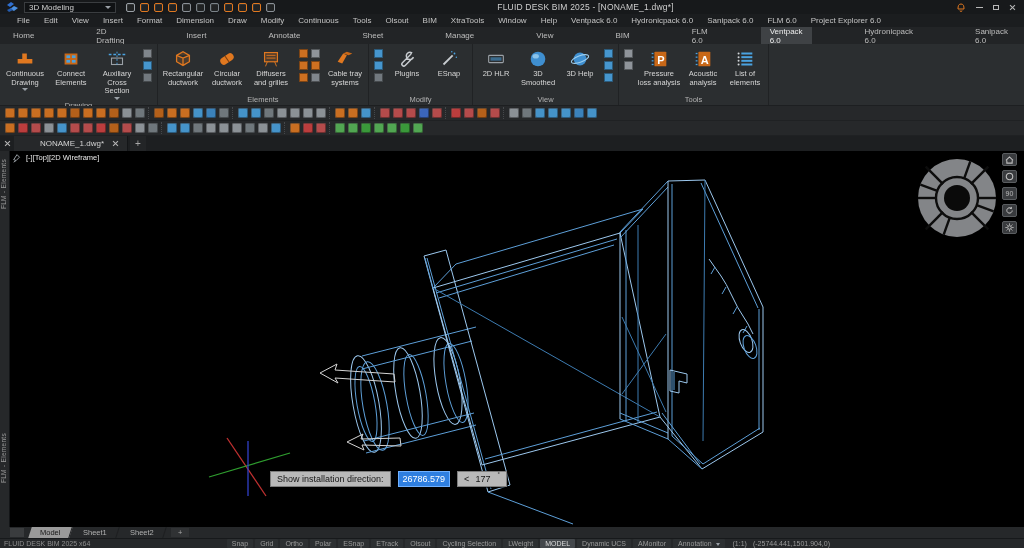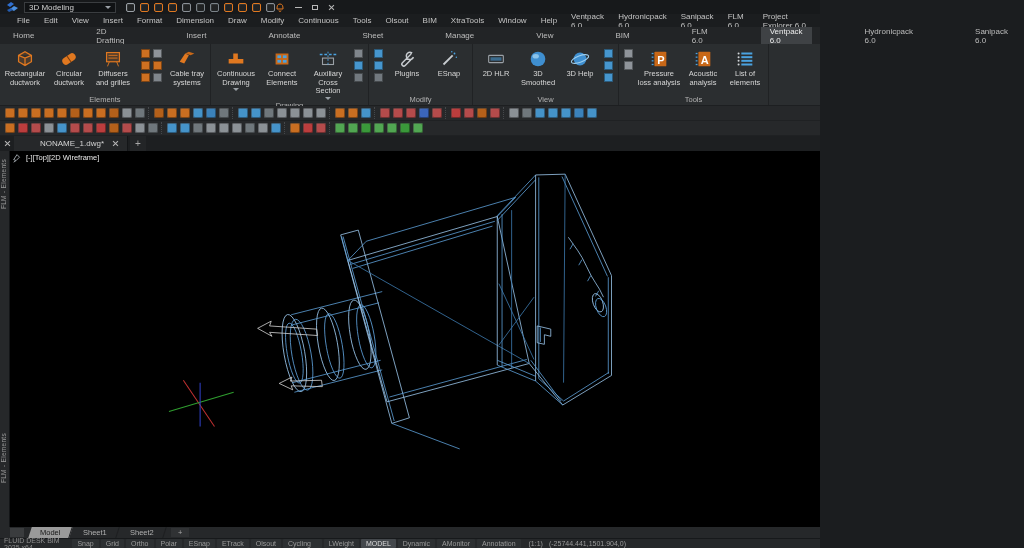--- a/index.html
+++ b/index.html
@@ -1,18 +1,18 @@
 <!DOCTYPE html>
 <html><head>
 <meta charset="utf-8">
 <style>
   * { margin:0; padding:0; box-sizing:border-box; }
   html,body { width:1024px; height:548px; overflow:hidden; background:#1b1d1f;
     font-family:"Liberation Sans", sans-serif; -webkit-font-smoothing:antialiased; }
-  .app { width:820px; height:548px; display:flex; flex-direction:column; color:#c6c6c6; }
+  .app { width:1024px; height:548px; display:flex; flex-direction:column; color:#c6c6c6; }
 
   
   .titlebar { height:14px; background:#17191b; display:flex; align-items:center; padding:0 4px; font-size:8.5px; flex:0 0 14px; }
   .logo { width:14px; height:12px; margin:0 4px 0 2px; }
   .ws-combo { width:92px; height:11px; background:#101214; border:1px solid #3a3d40; display:flex; align-items:center; padding:0 4px; color:#d0d0d0; font-size:8px; }
   .ws-combo .tri { margin-left:auto; }
   .tri { width:0; height:0; border-left:3px solid transparent; border-right:3px solid transparent; border-top:3px solid #9aa0a6; }
   .qat { display:flex; align-items:center; gap:5px; margin-left:10px; }
   .qicon { width:9px; height:9px; border:1px solid var(--c,#888); border-radius:2px; background:rgba(255,255,255,0.04); box-shadow:inset 1px 1px 0 rgba(255,255,255,0.08); }
   .titlebar .title { flex:1; text-align:center; color:#cfcfcf; font-size:8.5px; letter-spacing:.2px; padding-right:60px; }
@@ -123,20 +123,21 @@
         <span class="qicon" style="--c: #e07820;"></span>
         <span class="qicon" style="--c: #e07820;"></span>
         <span class="qicon" style="--c: #8a9096;"></span>
         <span class="qicon" style="--c: #7a8288;"></span>
         <span class="qicon" style="--c: #7a8288;"></span>
         <span class="qicon" style="--c: #e07820;"></span>
         <span class="qicon" style="--c: #e07820;"></span>
         <span class="qicon" style="--c: #e07820;"></span>
         <span class="qicon" style="--c: #8a9096;"></span>
     </div>
+    <div class="title">FLUID DESK BIM 2025 - [NONAME_1.dwg*]</div>
     <div class="win-icons">
       <svg class="bell" viewBox="0 0 10 10">
         <path d="M2,7 C2,4 2.5,2 5,2 C7.5,2 8,4 8,7 Z" fill="none" stroke="#e07820" stroke-width="1"></path>
         <path d="M4,8.5 a1,1 0 0 0 2,0" fill="none" stroke="#e07820" stroke-width="1"></path>
       </svg>
       <span class="ic-min"></span>
       <span class="ic-rest"></span>
       <span class="xicon"></span>
     </div>
   </div>
@@ -189,20 +190,63 @@
     </div>
   </div>
 
   <div class="ribbon">
 
     <div class="rgroup">
       <div class="rg-body">
         <div class="rbtn">
           <span class="ricon">
             <svg width="22" height="22" viewBox="0 0 24 24">
+                <path d="M4,17 h16 v-5 h-6 v-6 h-5 v6 h-5 z" fill="#e07820"></path>
+              </svg>
+          </span>
+          <span class="rlabel">Continuous Drawing</span>
+          <span class="tri"></span>
+        </div>
+        <div class="rbtn">
+          <span class="ricon">
+            <svg width="22" height="22" viewBox="0 0 24 24">
+                <rect x="5" y="6" width="14" height="12" fill="#c86818"></rect>
+                <rect x="7" y="8" width="4" height="3" fill="#4aa2e0"></rect>
+                <rect x="13" y="8" width="4" height="3" fill="#4aa2e0"></rect>
+                <rect x="7" y="13" width="4" height="3" fill="#4aa2e0"></rect>
+                <rect x="13" y="13" width="4" height="3" fill="#4aa2e0"></rect>
+              </svg>
+          </span>
+          <span class="rlabel">Connect Elements</span>
+        </div>
+        <div class="rbtn">
+          <span class="ricon">
+            <svg width="22" height="22" viewBox="0 0 24 24">
+                <line x1="3" y1="7" x2="21" y2="7" stroke="#4aa2e0" stroke-width="1.6" stroke-dasharray="3 2"></line>
+                <rect x="6" y="11" width="12" height="7" fill="none" stroke="#9aa0a6" stroke-width="1.2"></rect>
+                <line x1="12" y1="4" x2="12" y2="20" stroke="#4aa2e0" stroke-width="1" stroke-dasharray="2 2"></line>
+              </svg>
+          </span>
+          <span class="rlabel">Auxiliary Cross Section</span>
+          <span class="tri"></span>
+        </div>
+        <div class="mini-col">
+          <span class="mini" style="--c: #8a9096;"></span>
+            <span class="mini" style="--c: #4aa2e0;"></span>
+            <span class="mini" style="--c: #7a8288;"></span>
+        </div>
+      </div>
+      <div class="rg-label">Drawing</div>
+    </div>
+
+    <div class="rgroup">
+      <div class="rg-body">
+        <div class="rbtn">
+          <span class="ricon">
+            <svg width="22" height="22" viewBox="0 0 24 24">
                 <path d="M5,8 L12,4 L19,8 L19,15 L12,19 L5,15 Z M5,8 L12,11 L19,8 M12,11 L12,19" fill="rgba(224,120,32,0.18)" stroke="#e07820" stroke-width="1.4"></path>
               </svg>
           </span>
           <span class="rlabel">Rectangular ductwork</span>
         </div>
         <div class="rbtn narrow">
           <span class="ricon">
             <svg width="22" height="22" viewBox="0 0 24 24">
                 <g transform="rotate(-35 12 12)">
                   <rect x="4" y="8" width="16" height="8" rx="4" fill="#e07820"></rect>
@@ -236,63 +280,20 @@
           <span class="ricon">
             <svg width="22" height="22" viewBox="0 0 24 24">
                 <path d="M4,15 L10,6 L14,8 L9,17 Z" fill="#e07820"></path>
                 <path d="M10,6 L16,8 L20,6 L14,4 Z" fill="#c86818"></path>
               </svg>
           </span>
           <span class="rlabel">Cable tray systems</span>
         </div>
       </div>
       <div class="rg-label">Elements</div>
-    </div>
-
-    <div class="rgroup">
-      <div class="rg-body">
-        <div class="rbtn">
-          <span class="ricon">
-            <svg width="22" height="22" viewBox="0 0 24 24">
-                <path d="M4,17 h16 v-5 h-6 v-6 h-5 v6 h-5 z" fill="#e07820"></path>
-              </svg>
-          </span>
-          <span class="rlabel">Continuous Drawing</span>
-          <span class="tri"></span>
-        </div>
-        <div class="rbtn">
-          <span class="ricon">
-            <svg width="22" height="22" viewBox="0 0 24 24">
-                <rect x="5" y="6" width="14" height="12" fill="#c86818"></rect>
-                <rect x="7" y="8" width="4" height="3" fill="#4aa2e0"></rect>
-                <rect x="13" y="8" width="4" height="3" fill="#4aa2e0"></rect>
-                <rect x="7" y="13" width="4" height="3" fill="#4aa2e0"></rect>
-                <rect x="13" y="13" width="4" height="3" fill="#4aa2e0"></rect>
-              </svg>
-          </span>
-          <span class="rlabel">Connect Elements</span>
-        </div>
-        <div class="rbtn">
-          <span class="ricon">
-            <svg width="22" height="22" viewBox="0 0 24 24">
-                <line x1="3" y1="7" x2="21" y2="7" stroke="#4aa2e0" stroke-width="1.6" stroke-dasharray="3 2"></line>
-                <rect x="6" y="11" width="12" height="7" fill="none" stroke="#9aa0a6" stroke-width="1.2"></rect>
-                <line x1="12" y1="4" x2="12" y2="20" stroke="#4aa2e0" stroke-width="1" stroke-dasharray="2 2"></line>
-              </svg>
-          </span>
-          <span class="rlabel">Auxiliary Cross Section</span>
-          <span class="tri"></span>
-        </div>
-        <div class="mini-col">
-          <span class="mini" style="--c: #8a9096;"></span>
-            <span class="mini" style="--c: #4aa2e0;"></span>
-            <span class="mini" style="--c: #7a8288;"></span>
-        </div>
-      </div>
-      <div class="rg-label">Drawing</div>
     </div>
 
     <div class="rgroup">
       <div class="rg-body">
         <div class="mini-col">
           <span class="mini" style="--c: #4aa2e0;"></span>
             <span class="mini" style="--c: #4aa2e0;"></span>
             <span class="mini" style="--c: #7a8288;"></span>
         </div>
         <div class="rbtn narrow">
@@ -593,20 +594,29 @@
           <path d="M337,291 L353,283 L351,288 L390,287 L391,295 L352,294 L354,299 Z"></path>
         </g>
 
         <g stroke-width="1.3" fill="none">
           <path d="M217,287 L256,345" stroke="#c03030"></path>
           <path d="M199,326 L280,302" stroke="#2f9e2f"></path>
           <path d="M238,290 L238,345" stroke="#3040c8"></path>
         </g>
       </svg>
 
+      <div class="prompt">
+        <span class="lab">Show installation direction:</span>
+        <span class="val">26786.579</span>
+        <span class="ang">
+          <span>&lt;</span>
+          <span>177</span>
+          <span class="deg">°</span>
+        </span>
+      </div>
 
       <div class="navwheel">
         <svg width="88" height="88" viewBox="0 0 88 88">
           <circle cx="44" cy="44" r="39" fill="#8e9094" opacity="0.92"></circle>
           <circle cx="44" cy="44" r="21" fill="none" stroke="#0d0d0d" stroke-width="2.4"></circle>
           <circle cx="44" cy="44" r="13" fill="#0a0a0a"></circle>
           <g stroke="#0d0d0d" stroke-width="2.4">
             <line x1="51.2" y1="24.3" x2="57.3" y2="7.4"></line>
               <line x1="63.7" y1="51.2" x2="80.6" y2="57.3"></line>
             <line x1="36.8" y1="63.7" x2="30.7" y2="80.6"></line>

